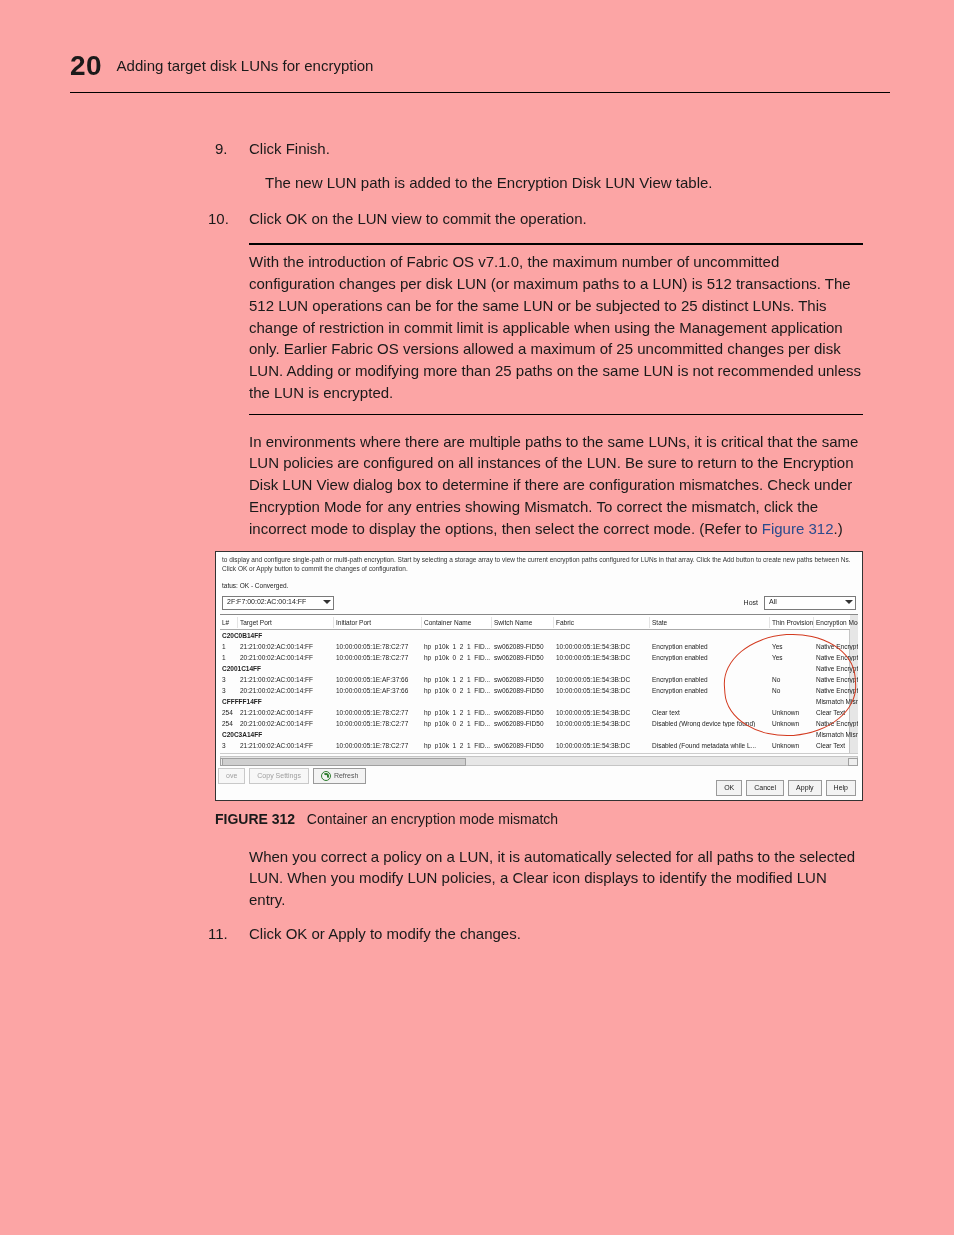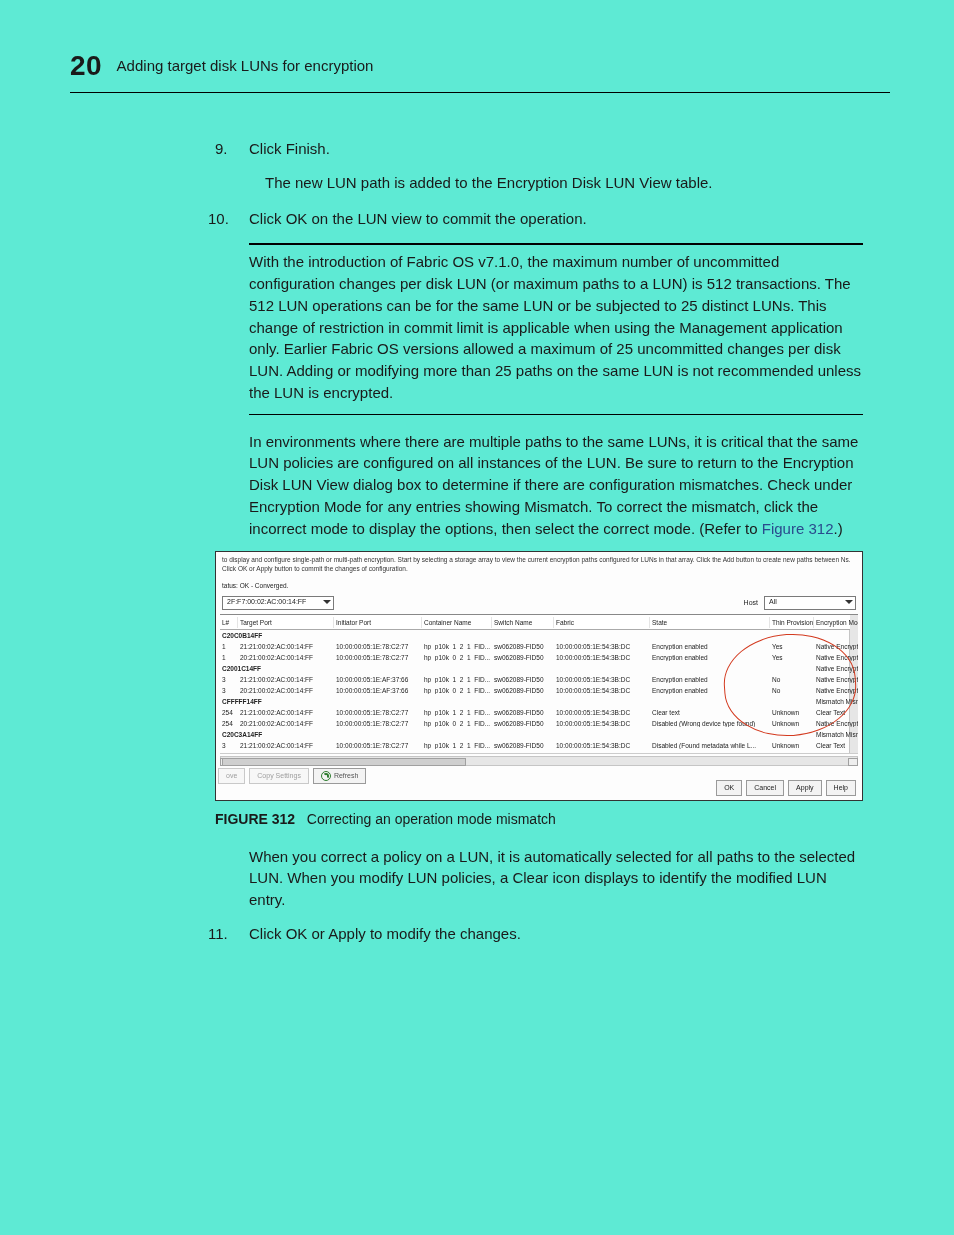--- a/index.html
+++ b/index.html
@@ -6,21 +6,21 @@
     --page-w:954px; --page-h:1235px;
     --ink:#1a1a1a;
     --link:#2a4b8d;
     --rule:#000;
     --grey:#bfbfbf;
     --btn:#f3f3f3;
     --btn-border:#9a9a9a;
     --panel-bg:#fdfdfd;
   }
   html,body{margin:0;padding:0;background:#fff;}
-  #page{position:relative;width:var(--page-w);height:var(--page-h);background:#5eead4;font-family:Arial,Helvetica,sans-serif;color:var(--ink);} 
+  #page{position:relative;width:var(--page-w);height:var(--page-h);background:#fca5a5;font-family:Arial,Helvetica,sans-serif;color:var(--ink);} 
 
   
   .runhead{position:absolute;left:70px;top:52px;width:820px;border-bottom:1px solid #000;height:40px;}
   .runhead .chapnum{font:700 28px/1 Arial,Helvetica,sans-serif;letter-spacing:.5px}
   .runhead .chaptitle{font:400 15px/1 Arial;margin-left:10px;vertical-align:4px;display:inline-block}
 
   
   .body{position:absolute;left:215px;top:138px;width:648px;font-size:15px;line-height:1.45}
   .step{margin:0 0 12px 0;position:relative;padding-left:34px}
   .step::before{content:attr(data-num) ".";position:absolute;left:0;top:0}
@@ -266,21 +266,21 @@
         <span class="btn">OK</span>
         <span class="btn">Cancel</span>
         <span class="btn">Apply</span>
         <span class="btn">Help</span>
       </div>
 
       <div class="annot"></div>
     </div>
 
     <p class="figcap" style="margin-left:0">
-      <span class="lbl">FIGURE 312</span>&nbsp;&nbsp;&nbsp;<span>Correcting an operation mode mismatch</span>
+      <span class="lbl">FIGURE 312</span>&nbsp;&nbsp;&nbsp;<span>Container an encryption mode mismatch</span>
     </p>
 
     <p class="para">
       <span>When you correct a policy on a LUN, it is automatically selected for all paths to the selected LUN. When you modify LUN policies, a </span><span class="b">Clear</span><span> icon displays to identify the modified LUN entry.</span>
     </p>
 
     <p class="step wide" data-num="11">
       <span>Click </span><span class="b">OK</span><span> or </span><span class="b">Apply</span><span> to modify the changes.</span>
     </p>
 

